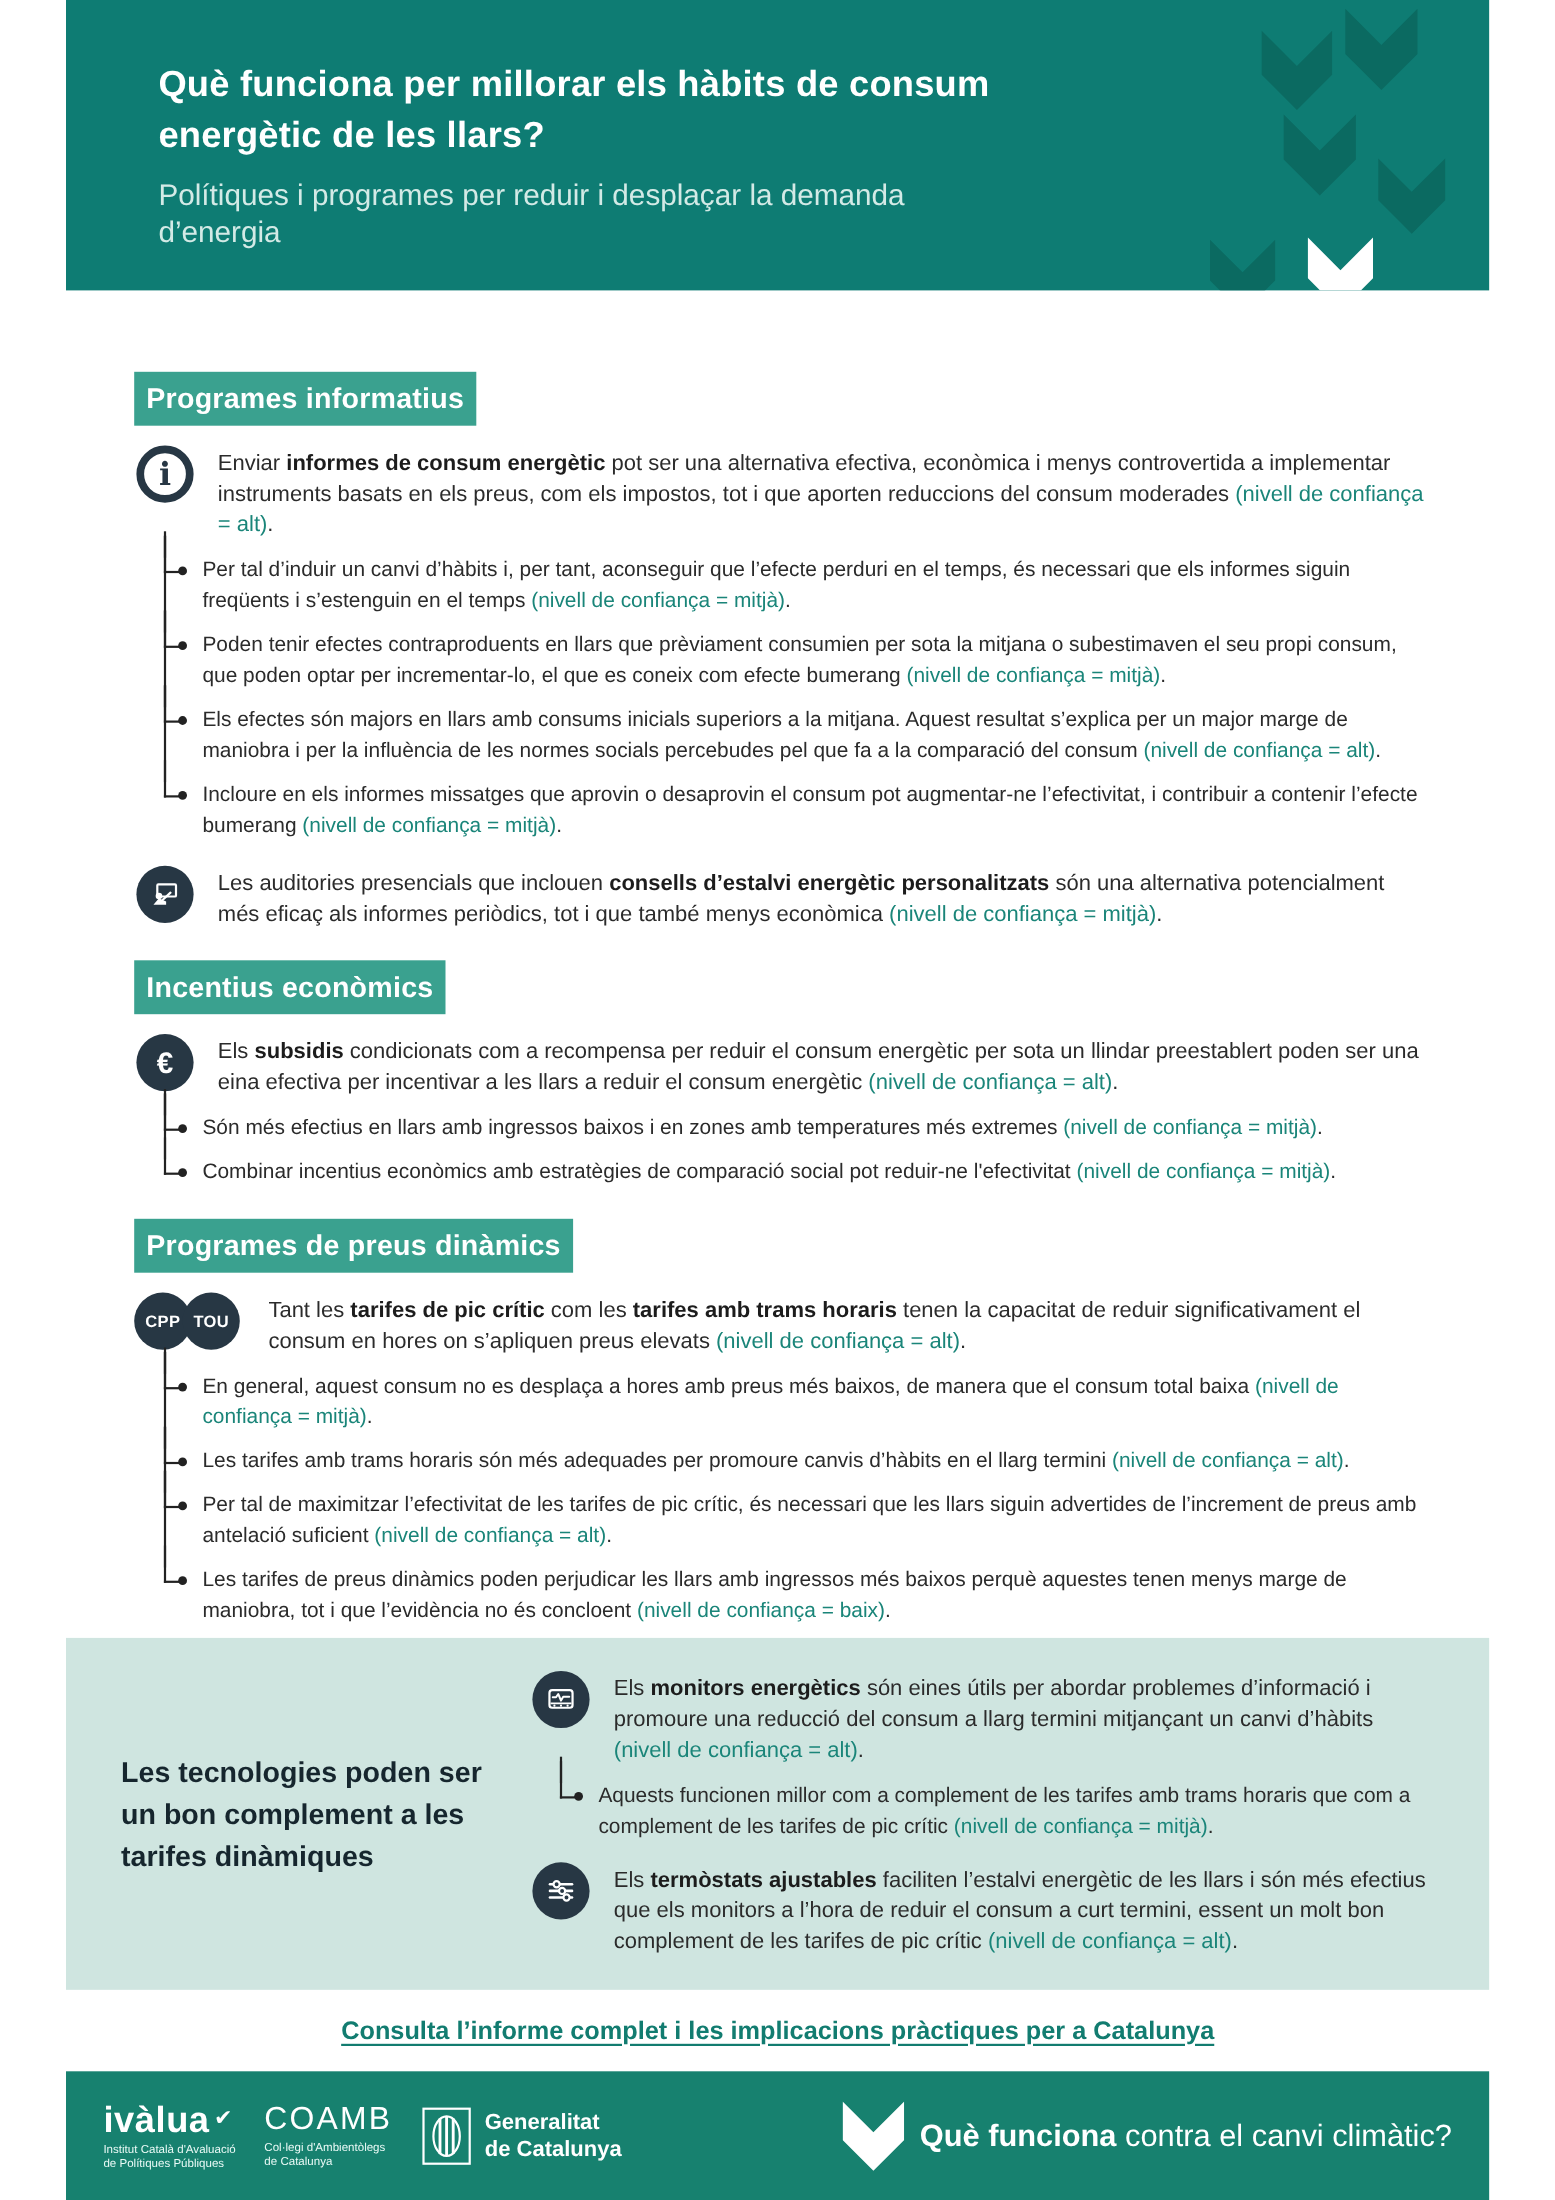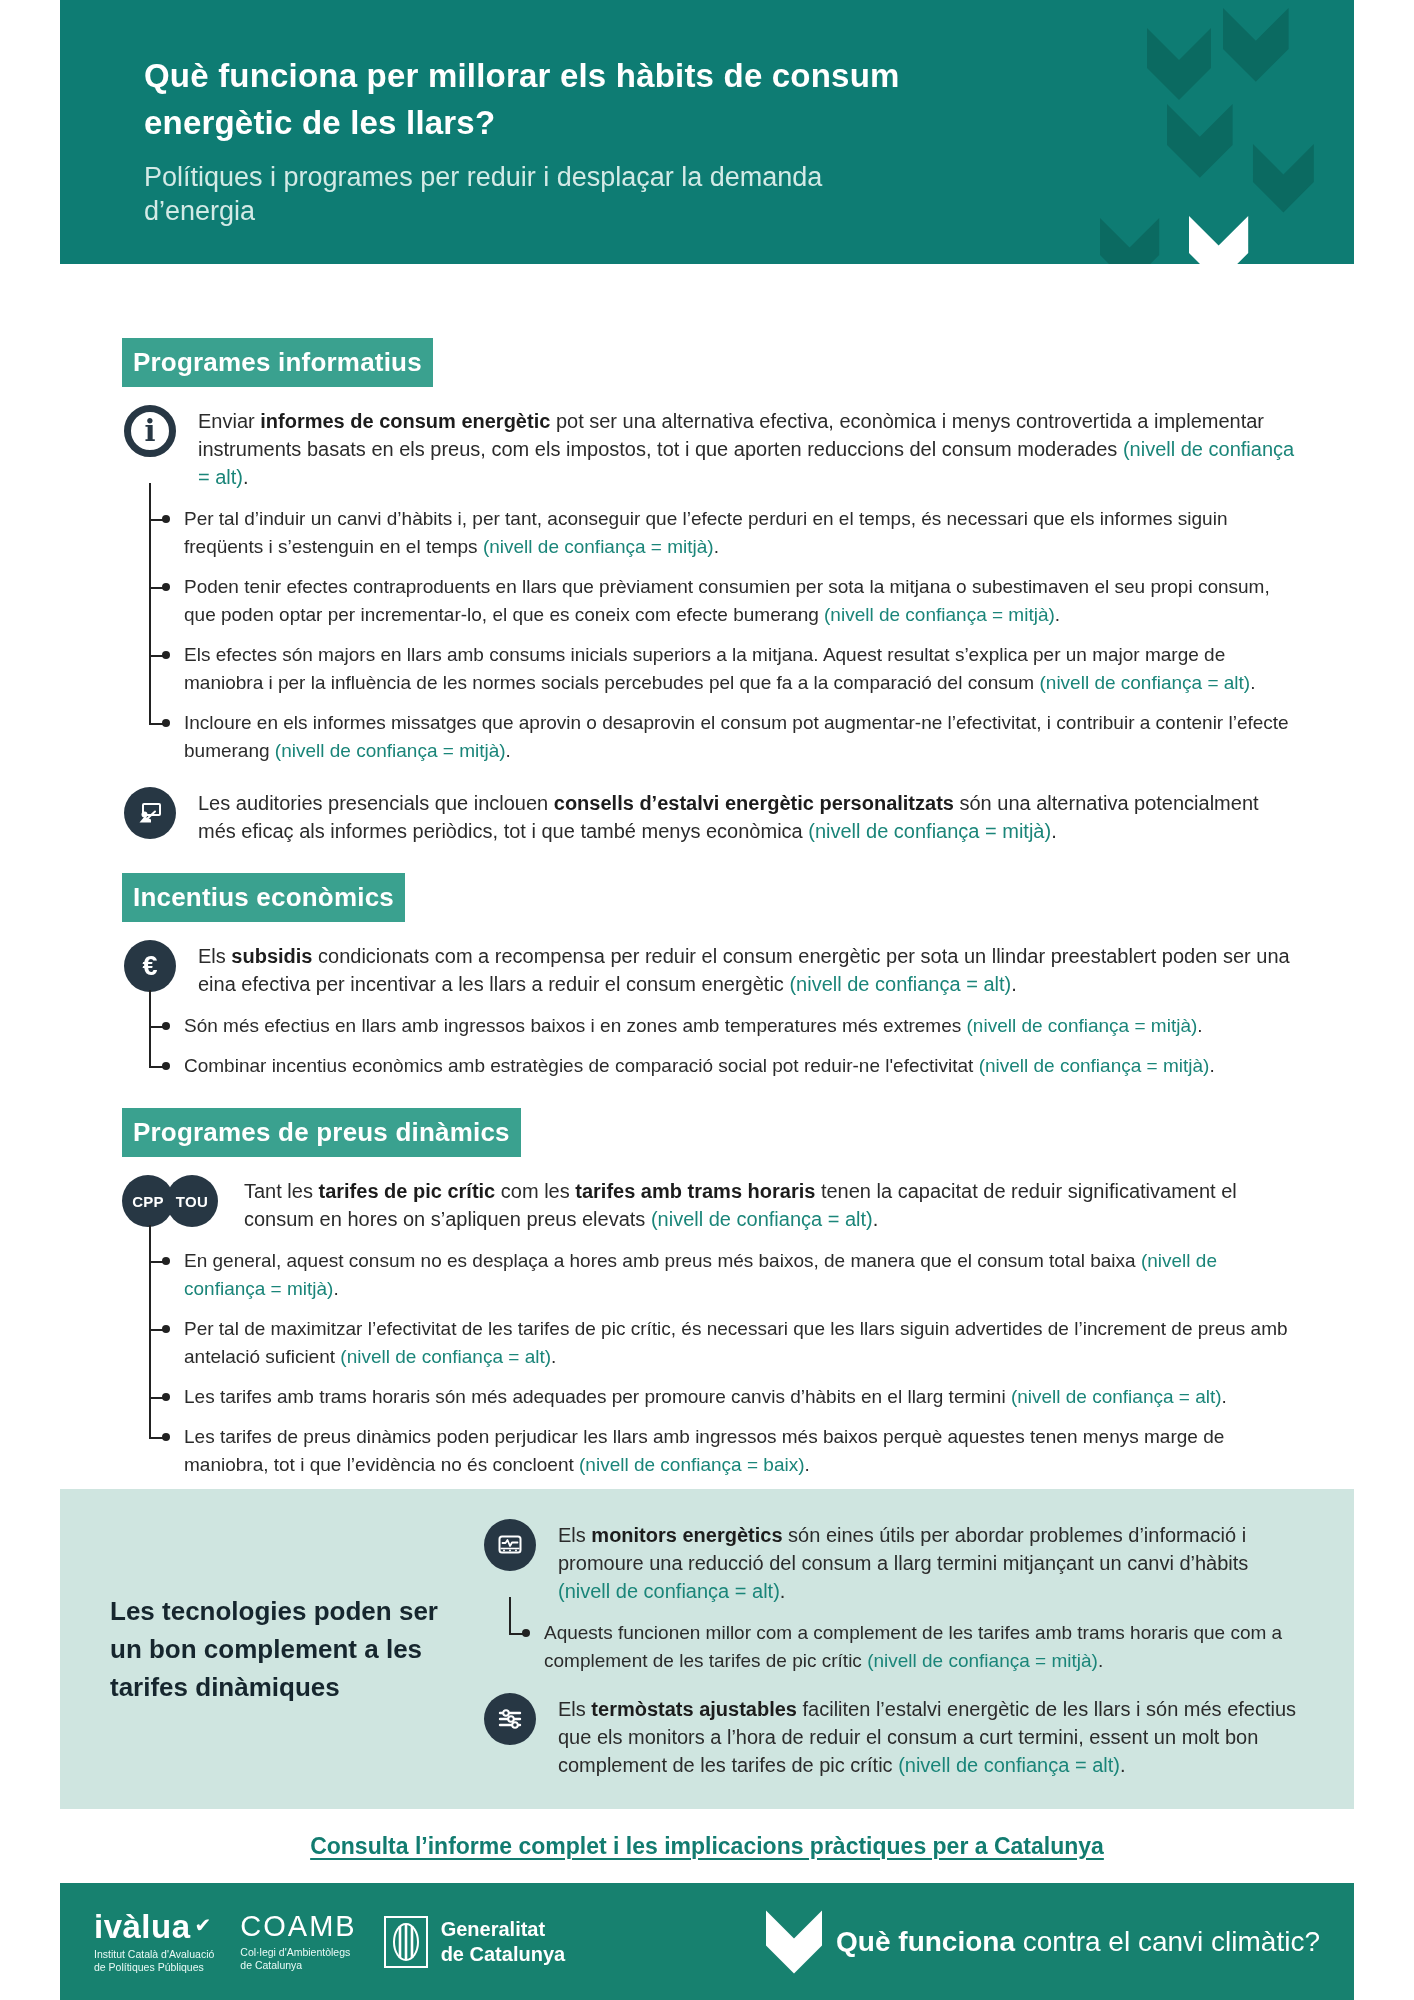--- a/index.html
+++ b/index.html
@@ -193,25 +193,25 @@
         </div>
         <p class="lead-text"><span>Tant les </span><span class="seg-b">tarifes de pic crític</span><span> com les </span><span class="seg-b">tarifes amb trams horaris</span><span> tenen la capacitat de reduir significativament el consum en hores on s’apliquen preus elevats </span><span class="seg-c">(nivell de confiança = alt)</span><span>.</span></p>
       </div>
       <div class="bullets">
         <div class="bullet">
             <span class="dot"></span>
             <p><span>En general, aquest consum no es desplaça a hores amb preus més baixos, de manera que el consum total baixa </span><span class="seg-c">(nivell de confiança = mitjà)</span><span>.</span></p>
           </div>
         <div class="bullet">
             <span class="dot"></span>
+            <p><span>Les tarifes amb trams horaris són més adequades per promoure canvis d’hàbits en el llarg termini </span><span class="seg-c">(nivell de confiança = alt)</span><span>.</span></p>
+          </div>
+        <div class="bullet">
+            <span class="dot"></span>
             <p><span>Per tal de maximitzar l’efectivitat de les tarifes de pic crític, és necessari que les llars siguin advertides de l’increment de preus amb antelació suficient </span><span class="seg-c">(nivell de confiança = alt)</span><span>.</span></p>
-          </div>
-        <div class="bullet">
-            <span class="dot"></span>
-            <p><span>Les tarifes amb trams horaris són més adequades per promoure canvis d’hàbits en el llarg termini </span><span class="seg-c">(nivell de confiança = alt)</span><span>.</span></p>
           </div>
         <div class="bullet">
             <span class="dot"></span>
             <p><span>Les tarifes de preus dinàmics poden perjudicar les llars amb ingressos més baixos perquè aquestes tenen menys marge de maniobra, tot i que l’evidència no és concloent </span><span class="seg-c">(nivell de confiança = baix)</span><span>.</span></p>
           </div>
       </div>
     </div>
 
   </main>
 

